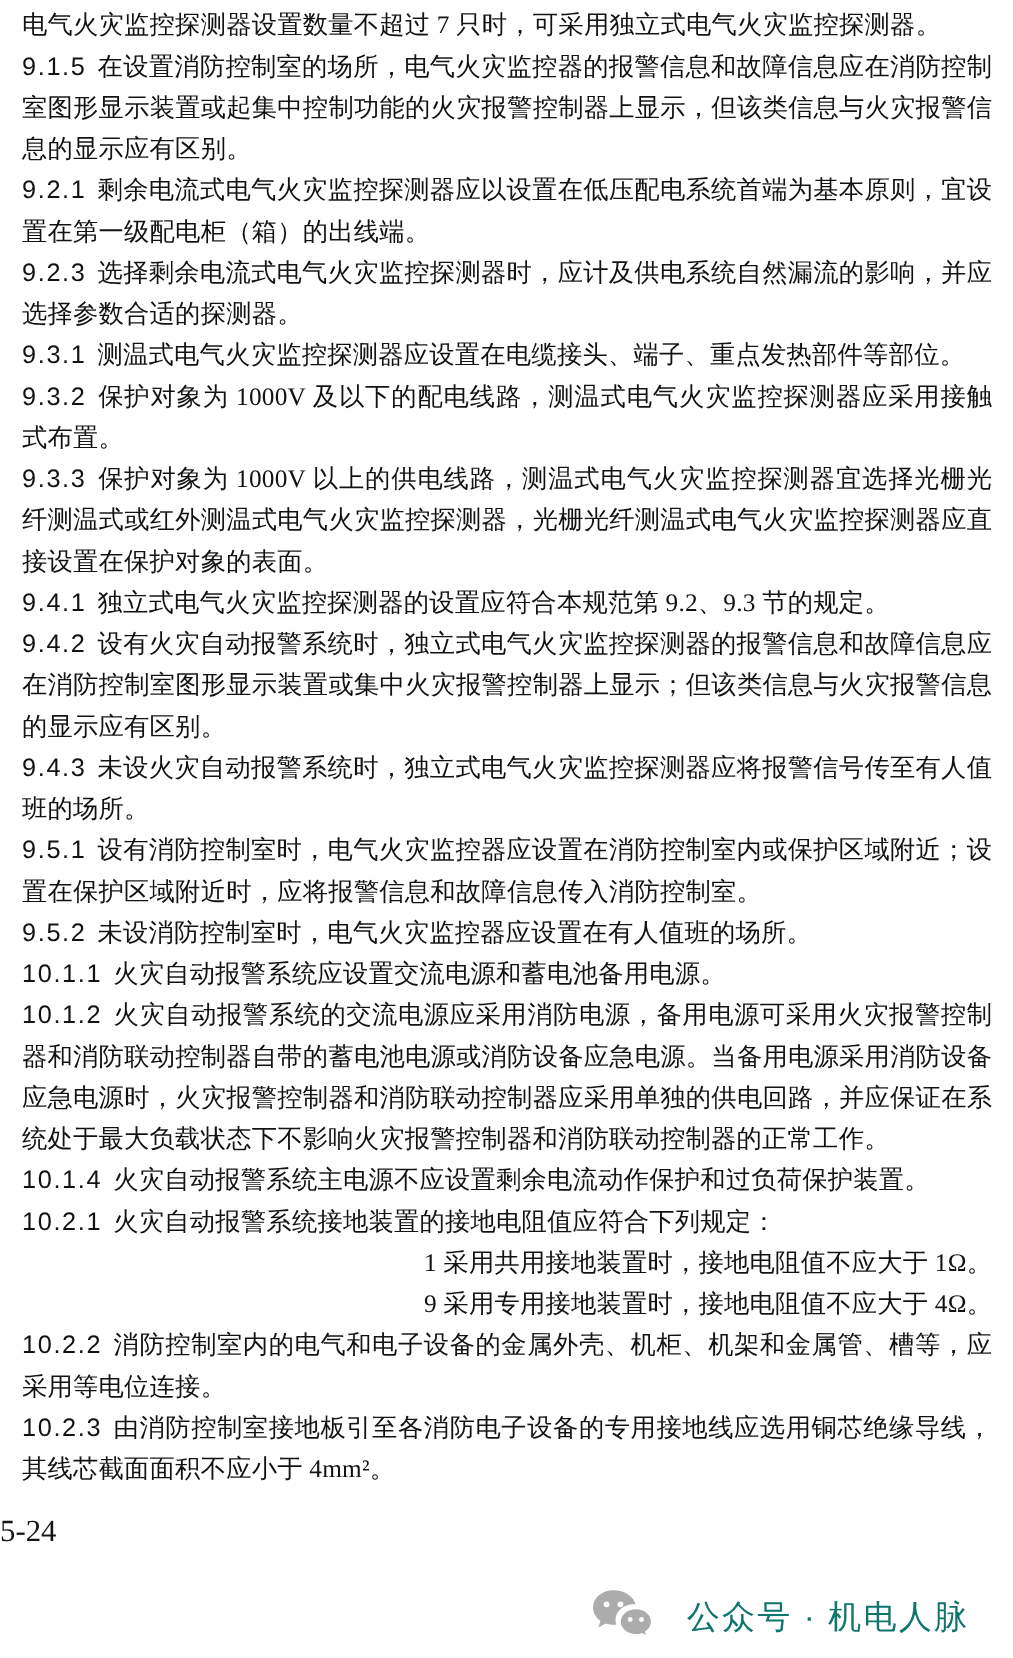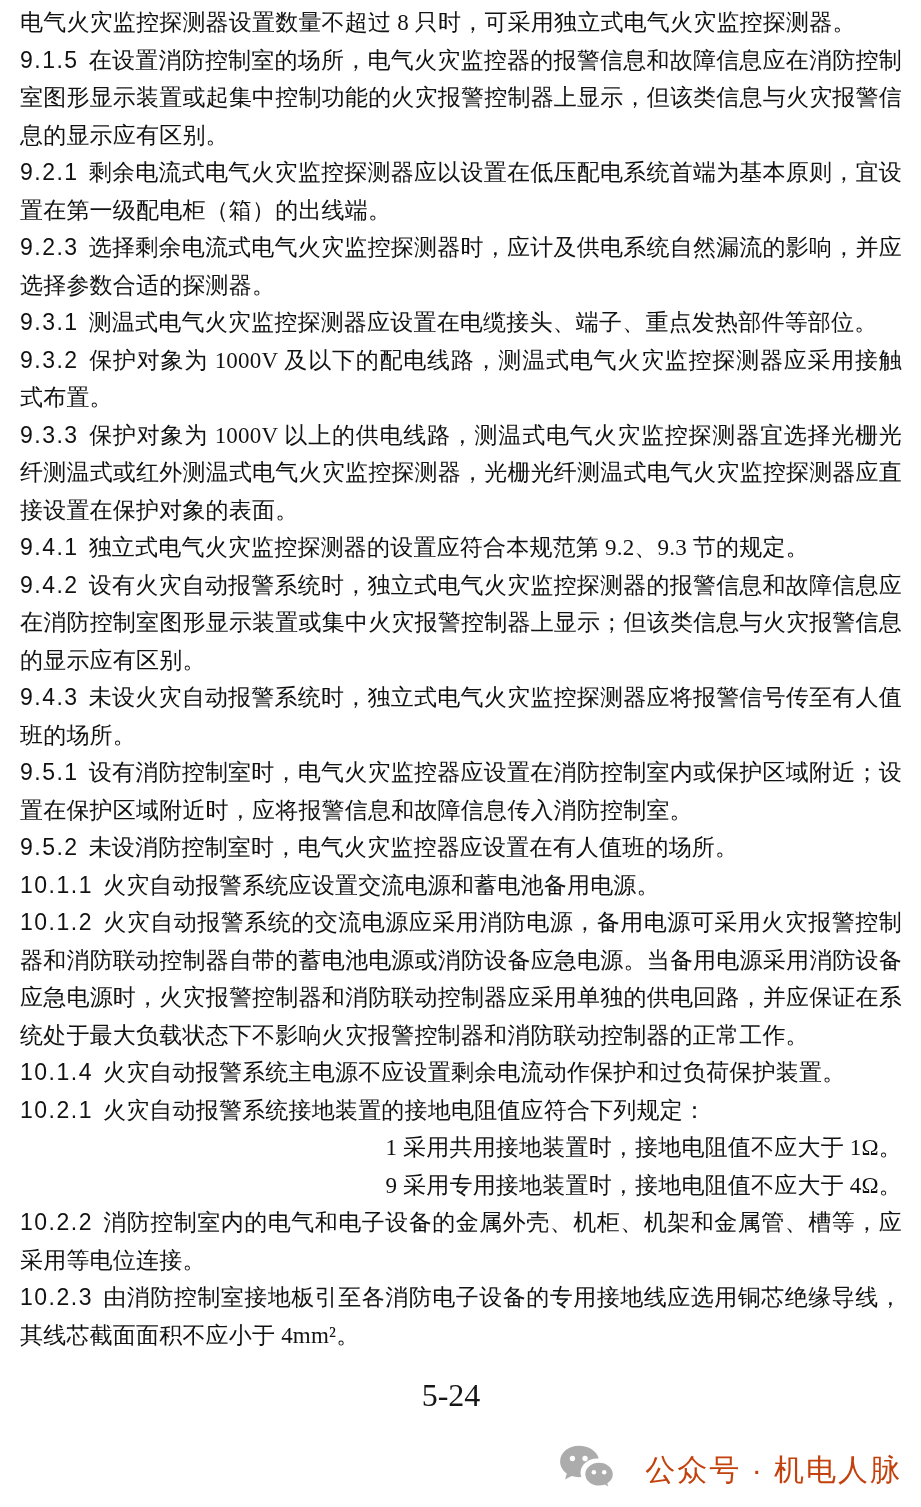--- a/index.html
+++ b/index.html
@@ -35,47 +35,46 @@
     font-weight: 400;
     letter-spacing: 1.5px;
     margin-right: 10px;
     white-space: nowrap;
   }
   .page-number {
     position: absolute;
     top: 1377px;
     left: 0;
     right: 19px;
-    text-align: center;
-    font-size: 32px;
+    font-size: 28px;
     font-family: "Liberation Serif", "DejaVu Serif", serif;
     color: #161616;
   }
   .watermark {
     position: absolute;
     top: 1444px;
-    right: 19px;
+    right: 40px;
     display: flex;
     align-items: center;
     gap: 30px;
-    color: #c2410c;
+    color: #0f766e;
     font-family: "Liberation Sans", "DejaVu Sans", sans-serif;
     font-size: 30px;
     letter-spacing: 2px;
     user-select: none;
   }
   .wechat-icon { width: 56px; height: 52px; display: block; }
 </style>
 </head>
 <body>
 
 <div class="page">
 
   <div class="doc-body">
-      <p class="para">电气火灾监控探测器设置数量不超过 8 只时，可采用独立式电气火灾监控探测器。</p>
+      <p class="para">电气火灾监控探测器设置数量不超过 7 只时，可采用独立式电气火灾监控探测器。</p>
       <p class="para"><b class="cnum">9.1.5</b>在设置消防控制室的场所，电气火灾监控器的报警信息和故障信息应在消防控制室图形显示装置或起集中控制功能的火灾报警控制器上显示，但该类信息与火灾报警信息的显示应有区别。</p>
       <p class="para"><b class="cnum">9.2.1</b>剩余电流式电气火灾监控探测器应以设置在低压配电系统首端为基本原则，宜设置在第一级配电柜（箱）的出线端。</p>
       <p class="para"><b class="cnum">9.2.3</b>选择剩余电流式电气火灾监控探测器时，应计及供电系统自然漏流的影响，并应选择参数合适的探测器。</p>
       <p class="para"><b class="cnum">9.3.1</b>测温式电气火灾监控探测器应设置在电缆接头、端子、重点发热部件等部位。</p>
       <p class="para"><b class="cnum">9.3.2</b>保护对象为 1000V 及以下的配电线路，测温式电气火灾监控探测器应采用接触式布置。</p>
       <p class="para"><b class="cnum">9.3.3</b>保护对象为 1000V 以上的供电线路，测温式电气火灾监控探测器宜选择光栅光纤测温式或红外测温式电气火灾监控探测器，光栅光纤测温式电气火灾监控探测器应直接设置在保护对象的表面。</p>
       <p class="para"><b class="cnum">9.4.1</b>独立式电气火灾监控探测器的设置应符合本规范第 9.2、9.3 节的规定。</p>
       <p class="para"><b class="cnum">9.4.2</b>设有火灾自动报警系统时，独立式电气火灾监控探测器的报警信息和故障信息应在消防控制室图形显示装置或集中火灾报警控制器上显示；但该类信息与火灾报警信息的显示应有区别。</p>
       <p class="para"><b class="cnum">9.4.3</b>未设火灾自动报警系统时，独立式电气火灾监控探测器应将报警信号传至有人值班的场所。</p>
       <p class="para"><b class="cnum">9.5.1</b>设有消防控制室时，电气火灾监控器应设置在消防控制室内或保护区域附近；设置在保护区域附近时，应将报警信息和故障信息传入消防控制室。</p>

